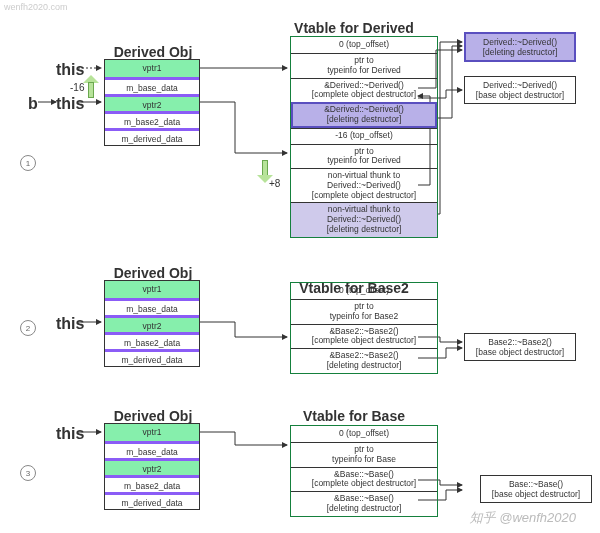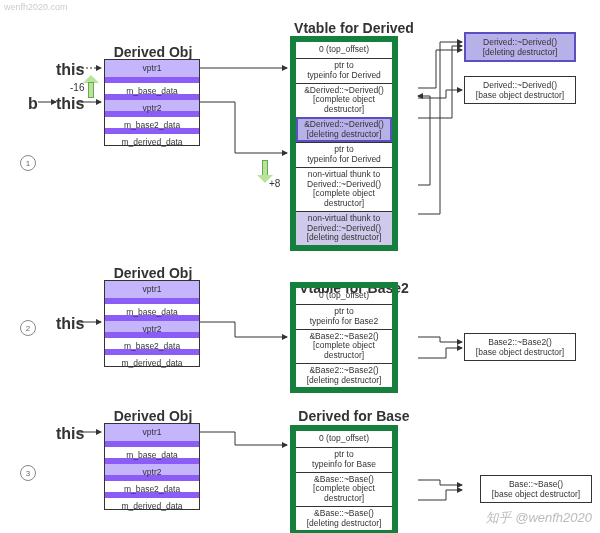--- a/index.html
+++ b/index.html
@@ -8,42 +8,42 @@
     padding: 0;
     width: 600px;
     height: 533px;
     font-family: "Helvetica Neue", Arial, sans-serif;
     font-size: 8.5px;
     background: #fff;
     color: #333;
     position: relative;
   }
   .watermark-tl { position: absolute; left: 4px; top: 2px; color: #ccc; font-size: 9px; }
-  .watermark-br { position: absolute; right: 8px; bottom: 6px; color: #bbb; font-size: 13px; font-style: italic; }
+  .watermark-br { position: absolute; right: 24px; bottom: 6px; color: #bbb; font-size: 13px; font-style: italic; }
 
   .section-title { text-align: center; font-weight: bold; font-size: 14px; }
 
   
   .obj-tbl {
     border: 1px solid #333;
     width: 96px;
     position: absolute;
   }
   .obj-row {
-    border-top: 6px solid #8b5cf6;
+    border-top: 3px solid #8b5cf6;
     height: 17px; line-height: 17px;
     text-align: center;
   }
   .obj-row:first-child { border-top: none; }
-  .vptr { background: #c4b5fd; }
+  .vptr { background: #86efac; }
 
   .vtbl {
     position: absolute;
-    width: 108px;
-    border: 6px solid #15803d;
+    width: 148px;
+    border: 1px solid #15803d;
   }
   .vt-row {
     border-top: 1px solid #333;
     padding: 2px 3px;
     text-align: center;
     line-height: 1.15;
     min-height: 16px;
     display: flex; align-items: center; justify-content: center;
   }
   .vt-row:first-child { border-top: none; }
@@ -163,20 +163,21 @@
   <div class="obj-row vptr">vptr2</div>
   <div class="obj-row">m_base2_data</div>
   <div class="obj-row">m_derived_data</div>
 </div>
 
 <div class="vtbl" style="left:290px; top:36px">
   <div class="vt-row">0 (top_offset)</div>
   <div class="vt-row">ptr to<br>typeinfo for Derived</div>
   <div class="vt-row">&amp;Derived::~Derived()<br>[complete object destructor]</div>
   <div class="vt-row purple-bold">&amp;Derived::~Derived()<br>[deleting destructor]</div>
+  <div class="vt-row">-16 (top_offset)</div>
   <div class="vt-row">ptr to<br>typeinfo for Derived</div>
   <div class="vt-row">non-virtual thunk to<br>Derived::~Derived()<br>[complete object destructor]</div>
   <div class="vt-row purple">non-virtual thunk to<br>Derived::~Derived()<br>[deleting destructor]</div>
 </div>
 
 <div class="fn-box pb" style="left:464px; top:32px">Derived::~Derived()<br>[deleting destructor]</div>
 <div class="fn-box" style="left:464px; top:76px">Derived::~Derived()<br>[base object destructor]</div>
 
 <div class="badge" style="left:20px; top:320px">2</div>
 <div class="section-title" style="position:absolute;left:105px;top:265px;width:96px">Derived Obj</div>
@@ -195,21 +196,21 @@
   <div class="vt-row">0 (top_offset)</div>
   <div class="vt-row">ptr to<br>typeinfo for Base2</div>
   <div class="vt-row">&amp;Base2::~Base2()<br>[complete object destructor]</div>
   <div class="vt-row">&amp;Base2::~Base2()<br>[deleting destructor]</div>
 </div>
 
 <div class="fn-box" style="left:464px; top:333px">Base2::~Base2()<br>[base object destructor]</div>
 
 <div class="badge" style="left:20px; top:465px">3</div>
 <div class="section-title" style="position:absolute;left:105px;top:408px;width:96px">Derived Obj</div>
-<div class="section-title" style="position:absolute;left:290px;top:408px;width:128px">Derived for Base</div>
+<div class="section-title" style="position:absolute;left:290px;top:408px;width:128px">Vtable for Base</div>
 <div class="ptr-lbl" style="left:56px;top:425px">this</div>
 
 <div class="obj-tbl" style="left:104px; top:423px">
   <div class="obj-row vptr">vptr1</div>
   <div class="obj-row">m_base_data</div>
   <div class="obj-row vptr">vptr2</div>
   <div class="obj-row">m_base2_data</div>
   <div class="obj-row">m_derived_data</div>
 </div>
 

